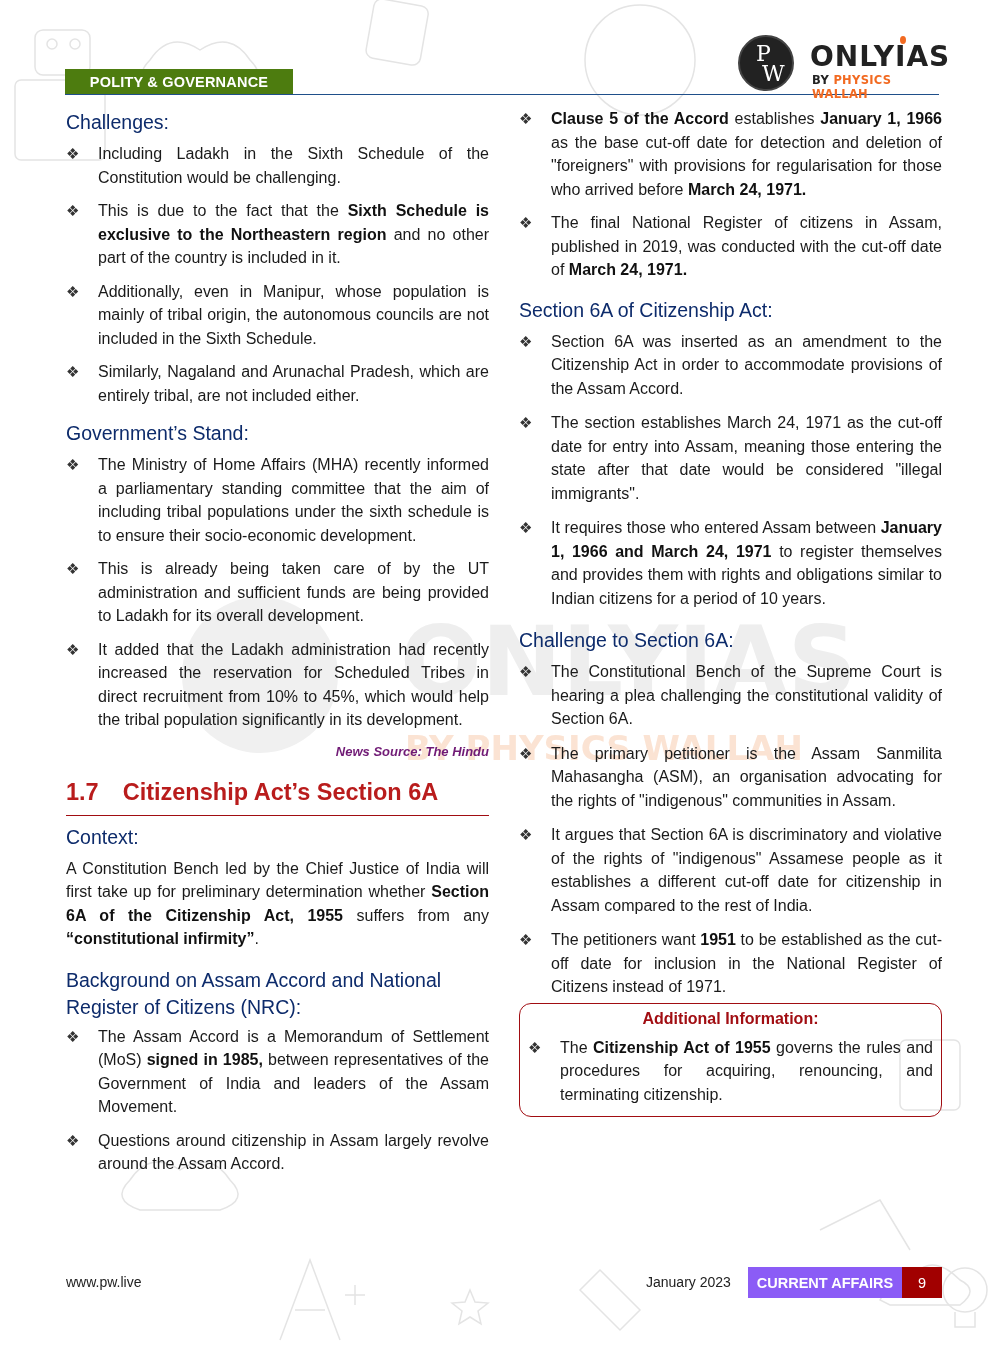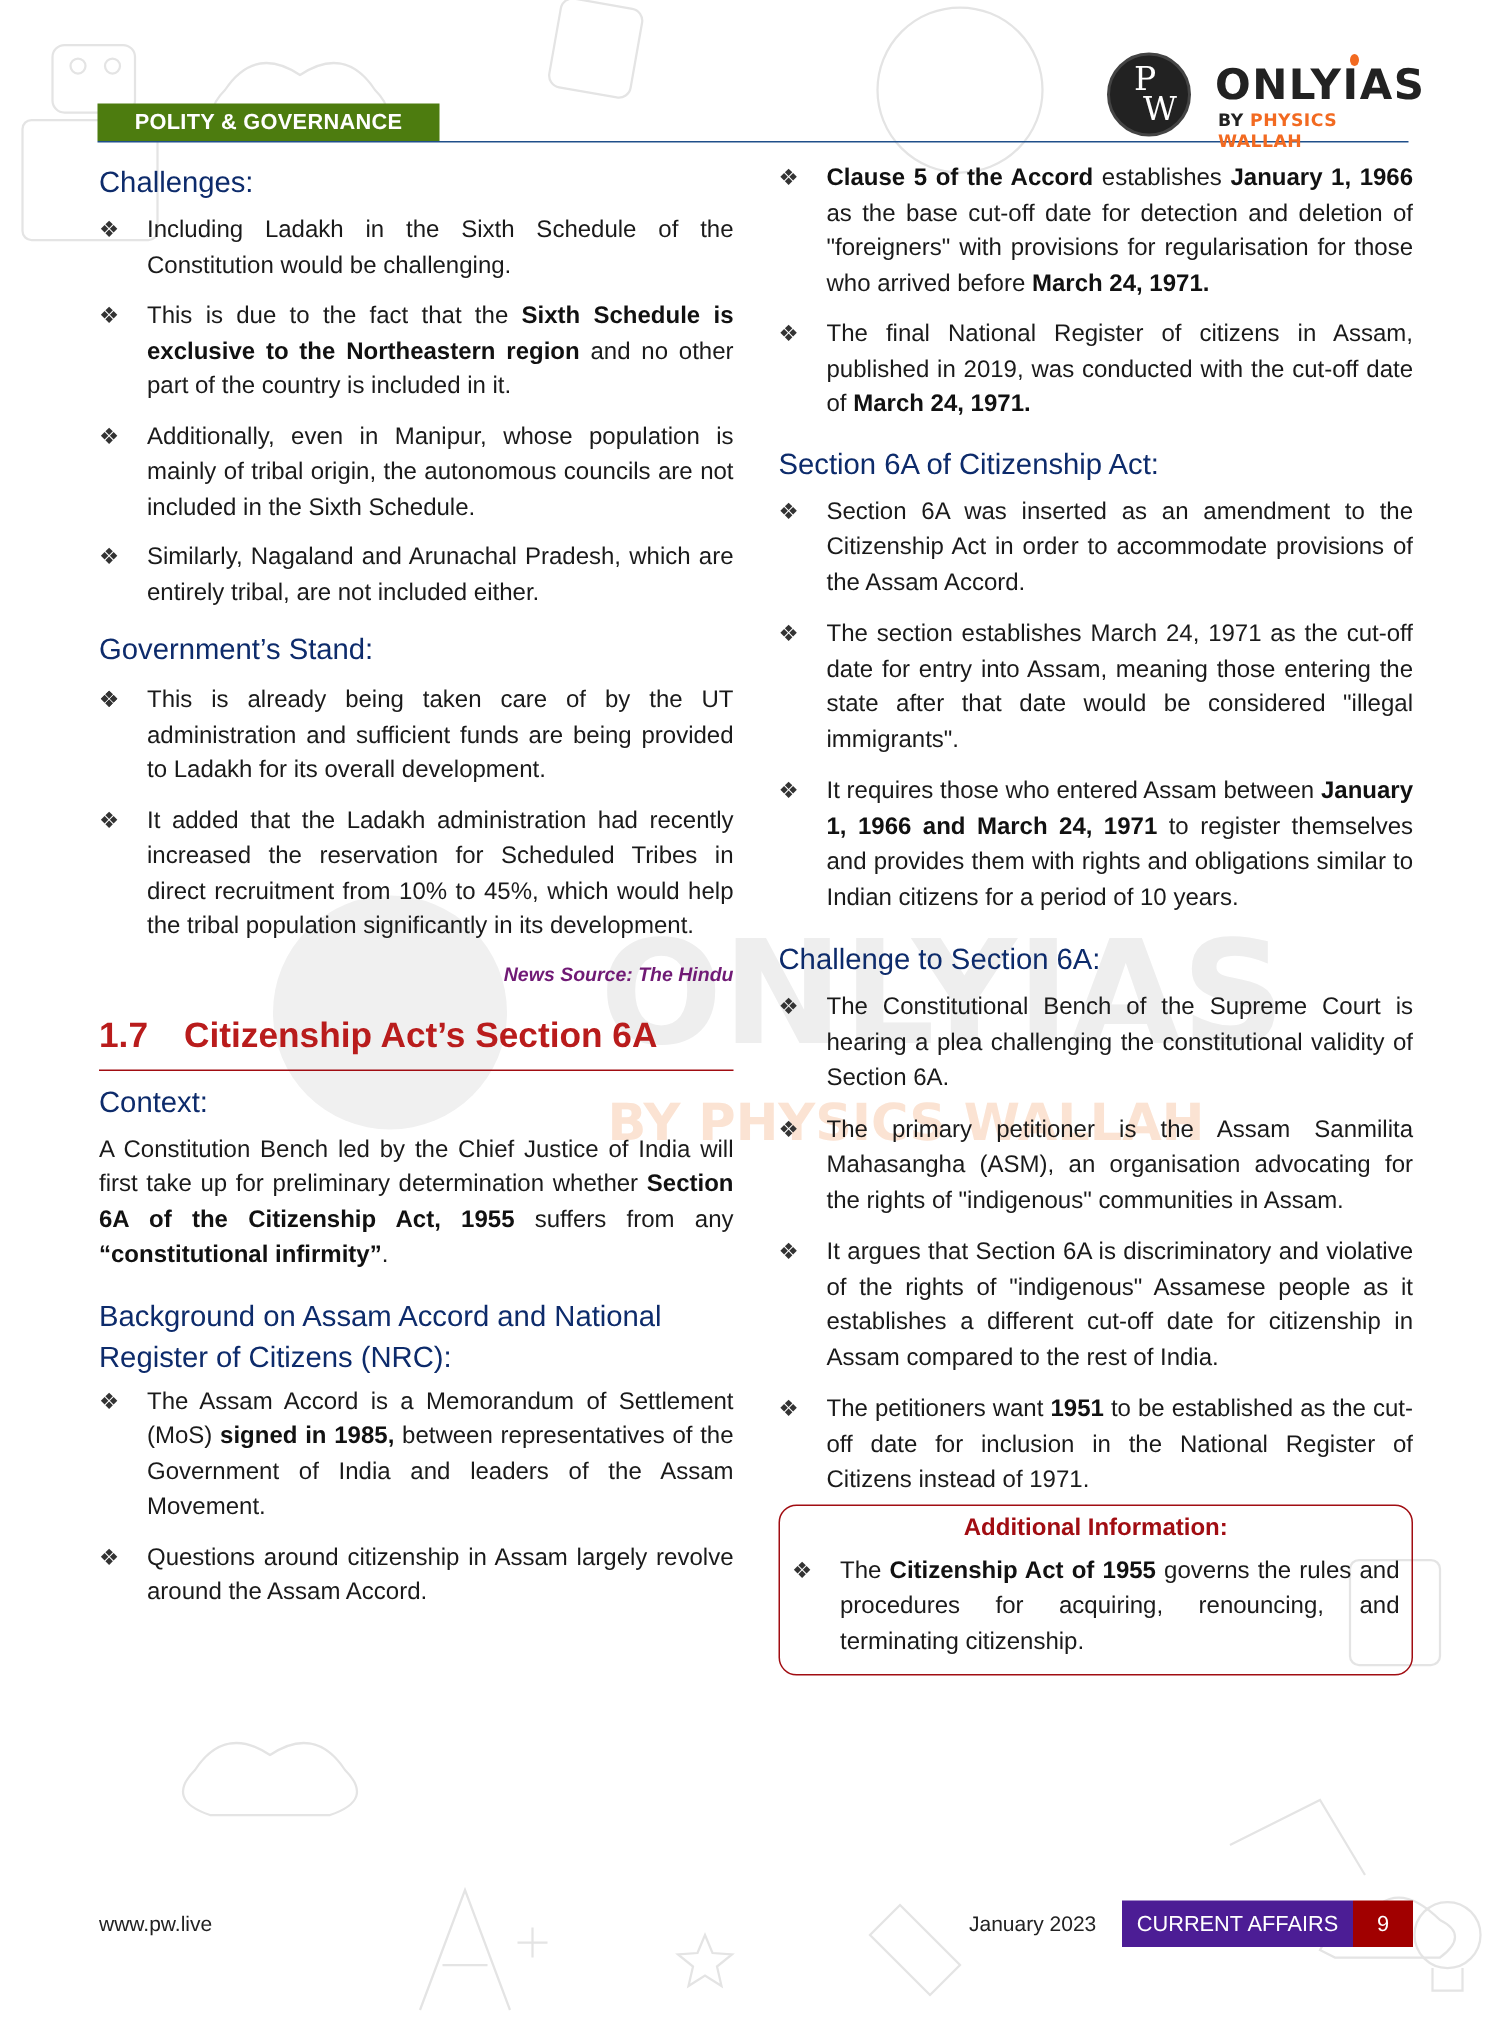--- a/index.html
+++ b/index.html
@@ -65,21 +65,21 @@
     border:1.5px solid #a10d12; border-radius:12px; padding:4px 8px 10px 8px;
     margin-top:4px;
   }
   .info-box .box-title { text-align:center; color:#a10d12; font-weight:bold; font-size:16px; line-height:22px; margin-bottom:6px; }
 
   
   .footer-url { position:absolute; left:66px; top:1274px; font-size:14px; color:#222; }
   .footer-date { position:absolute; left:646px; top:1274px; font-size:14px; color:#222; }
   .footer-ca {
     position:absolute; left:748px; top:1267px; width:154px; height:31px;
-    background:#4c1d95; color:#fff; font-weight:normal; font-size:14.5px;
+    background:#8b5cf6; color:#fff; font-weight:bold; font-size:14.5px;
     display:flex; align-items:center; justify-content:center;
   }
   .footer-page {
     position:absolute; left:902px; top:1267px; width:40px; height:31px;
     background:#a10000; color:#fff; font-size:14.5px;
     display:flex; align-items:center; justify-content:center;
   }
 </style>
 </head>
 <body>
@@ -128,21 +128,21 @@
     <h3 class="sub">Challenges:</h3>
     <ul class="bullets" style="margin-top:8px">
         <li><span class="diamond">❖</span><span>Including Ladakh in the Sixth Schedule of the Constitution would be challenging.</span></li>
         <li style="margin-top: 10px;"><span class="diamond">❖</span><span>This is due to the fact that the </span><b>Sixth Schedule is exclusive to the Northeastern region</b><span> and no other part of the country is included in it.</span></li>
         <li style="margin-top: 10px;"><span class="diamond">❖</span><span>Additionally, even in Manipur, whose population is mainly of tribal origin, the autonomous councils are not included in the Sixth Schedule.</span></li>
         <li style="margin-top: 10px;"><span class="diamond">❖</span><span>Similarly, Nagaland and Arunachal Pradesh, which are entirely tribal, are not included either.</span></li>
       </ul>
 
     <h3 class="sub" style="margin-top:14px">Government’s Stand:</h3>
     <ul class="bullets" style="margin-top:8px">
-        <li><span class="diamond">❖</span></li>
+        <li><span class="diamond">❖</span><span>The Ministry of Home Affairs (MHA) recently informed a parliamentary standing committee that the aim of including tribal populations under the sixth schedule is to ensure their socio-economic development.</span></li>
         <li style="margin-top: 10px;"><span class="diamond">❖</span><span>This is already being taken care of by the UT administration and sufficient funds are being provided to Ladakh for its overall development.</span></li>
         <li style="margin-top: 10px;"><span class="diamond">❖</span><span>It added that the Ladakh administration had recently increased the reservation for Scheduled Tribes in direct recruitment from 10% to 45%, which would help the tribal population significantly in its development.</span></li>
       </ul>
 
     <div class="news-src" style="margin-top:12px">News Source: The Hindu</div>
 
     <div class="section-title" style="margin-top:18px">
       <span>1.7</span>
       <span>Citizenship Act’s Section 6A</span>
     </div>

